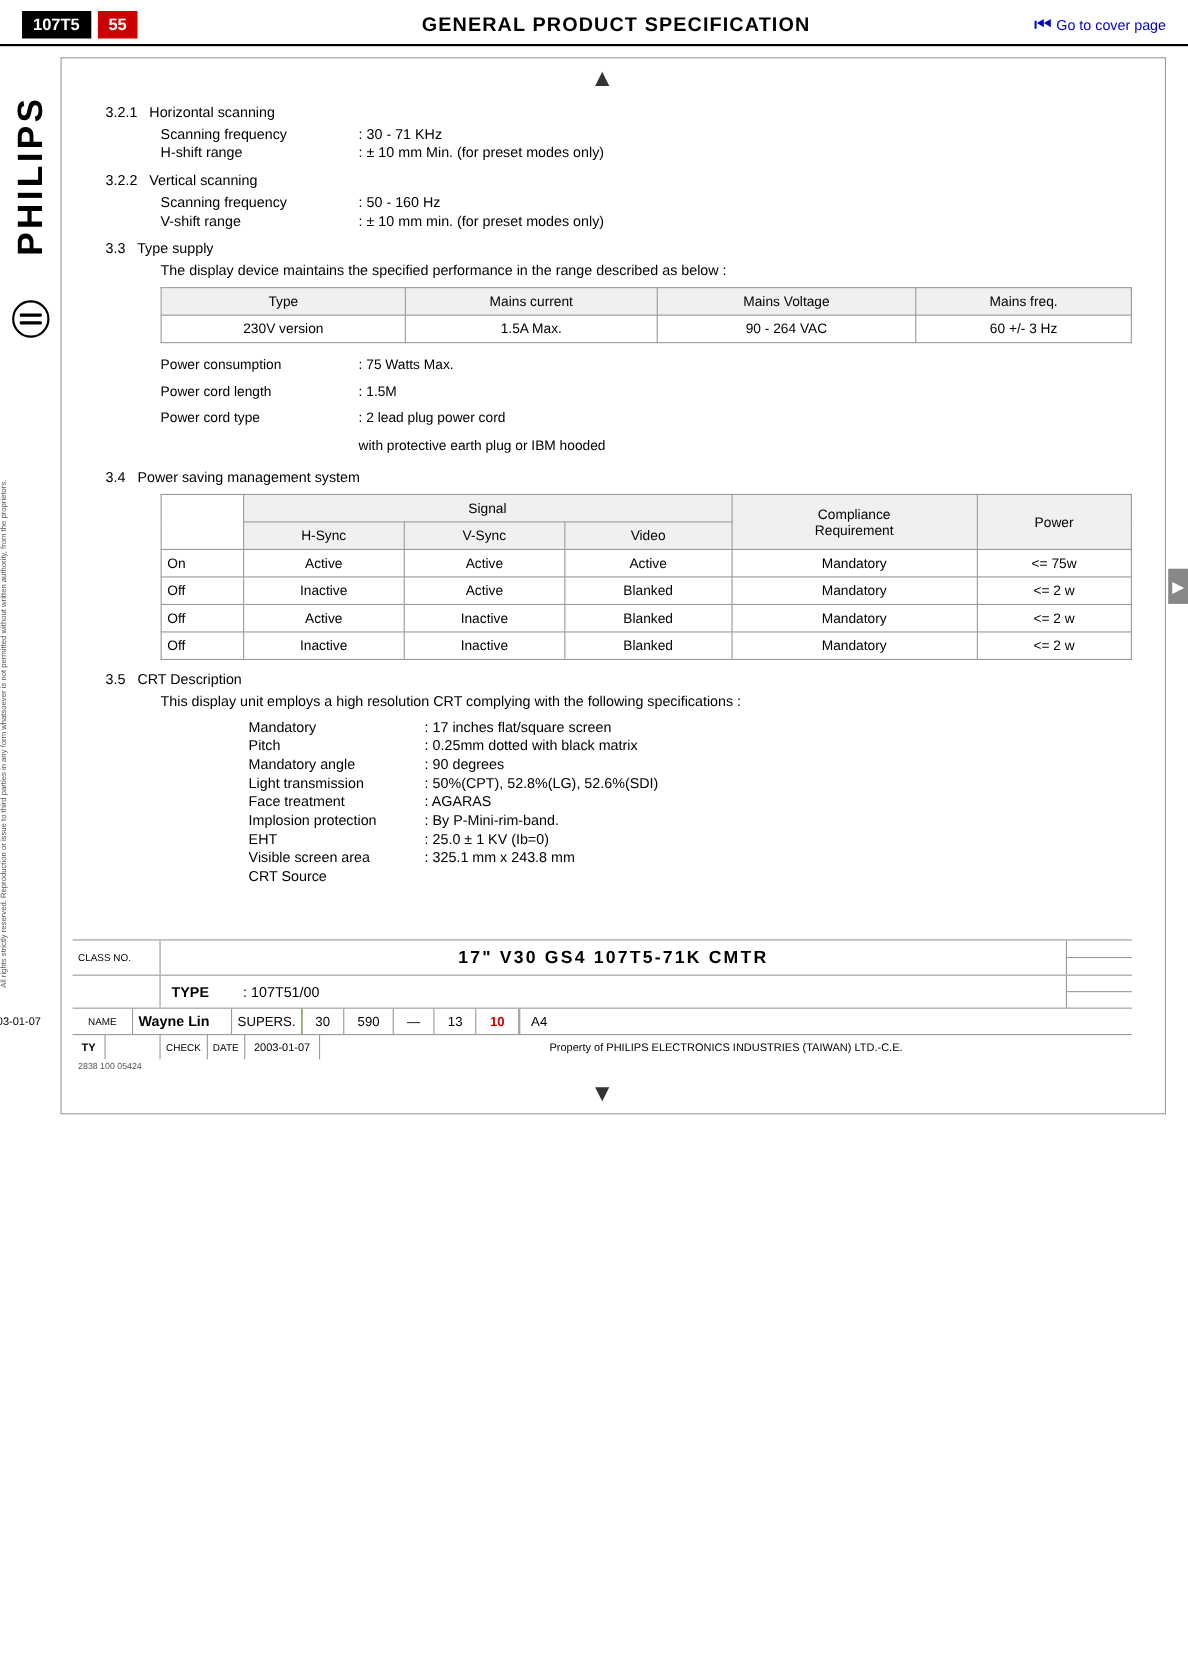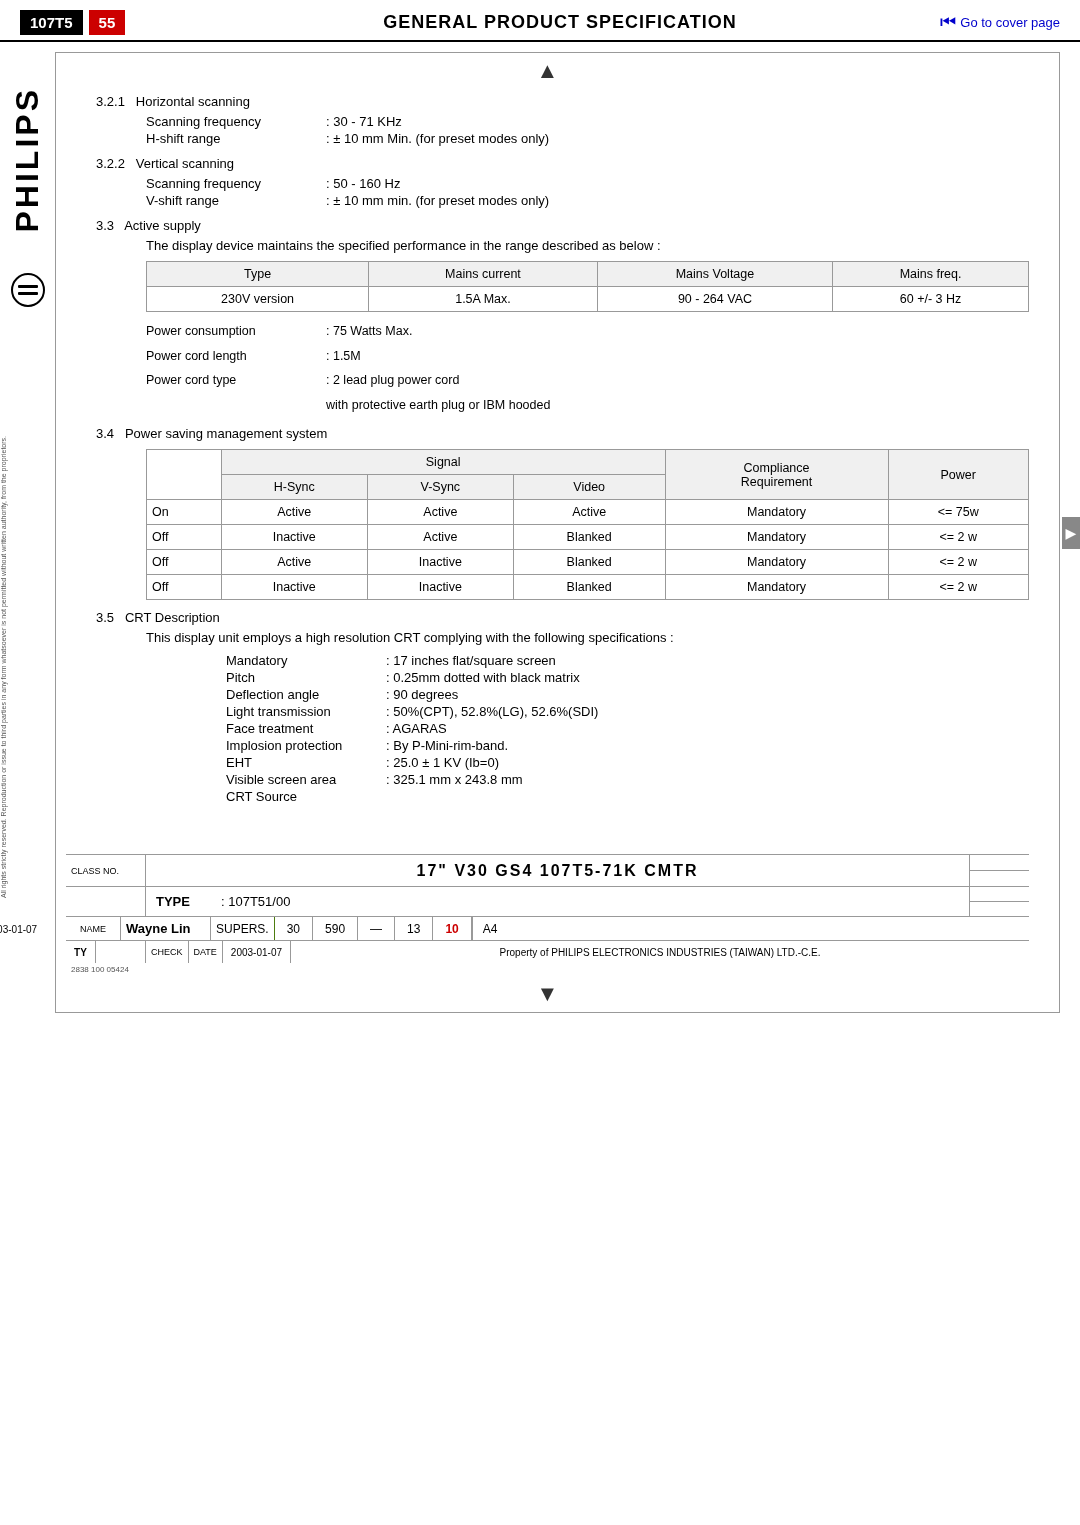--- a/index.html
+++ b/index.html
@@ -429,21 +429,21 @@
         <div class="spec-row">
           <div class="spec-label">V-shift range</div>
           <div class="spec-value">: ± 10 mm min. (for preset modes only)</div>
         </div>
       </div>
     </div>
 
     <div class="section-block">
       <div class="section-heading">
         <span>3.3</span>&nbsp;&nbsp;
-        <span>Active supply</span>
+        <span>Type supply</span>
       </div>
       <div class="sub-content">
         <p style="margin-bottom:8px;">The display device maintains the specified performance in the range described as below :</p>
         <table class="power-table">
           <tbody>
               <tr>
             <th>Type</th>
             <th>Mains current</th>
             <th>Mains Voltage</th>
             <th>Mains freq.</th>
@@ -543,21 +543,21 @@
         <div class="crt-specs">
           <div class="crt-row">
             <div class="crt-label">Mandatory</div>
             <div class="crt-value">: 17 inches    flat/square screen</div>
           </div>
           <div class="crt-row">
             <div class="crt-label">Pitch</div>
             <div class="crt-value">: 0.25mm dotted with black matrix</div>
           </div>
           <div class="crt-row">
-            <div class="crt-label">Deflection angle</div>
+            <div class="crt-label">Mandatory angle</div>
             <div class="crt-value">: 90 degrees</div>
           </div>
           <div class="crt-row">
             <div class="crt-label">Light transmission</div>
             <div class="crt-value">: 50%(CPT), 52.8%(LG), 52.6%(SDI)</div>
           </div>
           <div class="crt-row">
             <div class="crt-label">Face treatment</div>
             <div class="crt-value">: AGARAS</div>
           </div>

